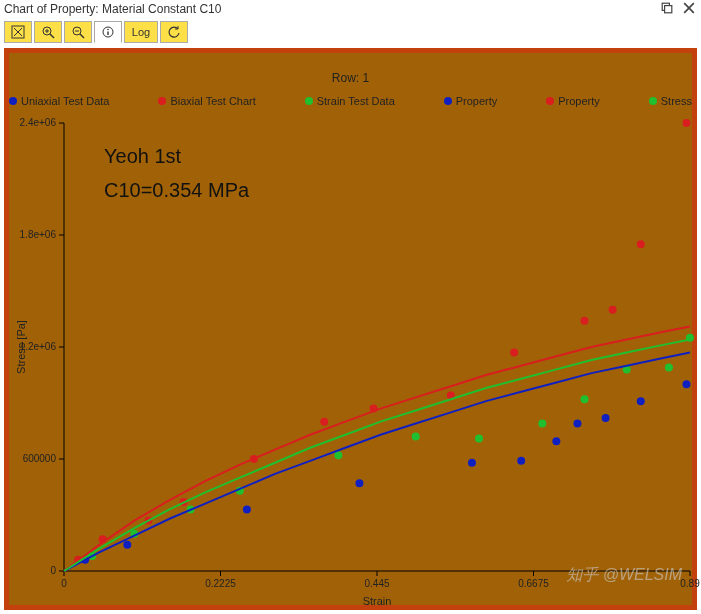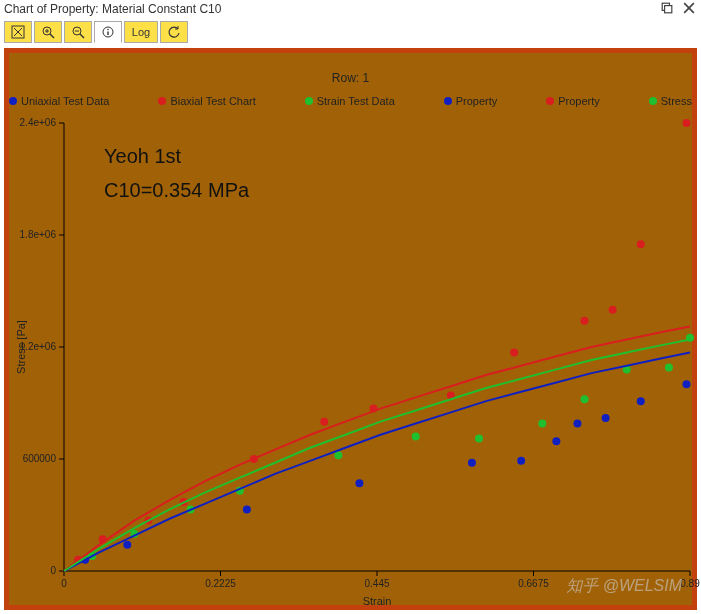--- a/index.html
+++ b/index.html
@@ -13,21 +13,21 @@
   .tool-btn.wide { width: 34px; }
   .chart-wrap { position: absolute; left: 4px; right: 4px; top: 48px; bottom: 4px; border: 5px solid #c2410c; background: #a16207; }
   .chart-title { text-align: center; font-size: 12px; color: #222; margin-top: 18px; }
   .legend { display: flex; justify-content: space-between; gap: 14px; font-size: 11px; color: #222; margin-top: 10px; flex-wrap: wrap; }
   .legend-item { display: flex; align-items: center; gap: 4px; }
   .dot { width: 8px; height: 8px; border-radius: 50%; display: inline-block; }
   svg.plot { position: absolute; left: 0; top: 0; }
   .axis-text { font-size: 10px; fill: #222; }
   .axis-label { font-size: 11px; fill: #222; }
   .annot { font-size: 20px; fill: #111; font-family: "Segoe UI", Arial, sans-serif; }
-  .watermark { position: absolute; right: 10px; bottom: 8px; font-size: 16px; color: #ccc; opacity: .6; font-style: italic; pointer-events: none; }
+  .watermark { position: absolute; right: 10px; bottom: 19px; font-size: 16px; color: #ccc; opacity: .6; font-style: italic; pointer-events: none; }
 </style>
 </head>
 <body>
 
 <div class="title-bar">
   <span>Chart of Property: Material Constant C10</span>
   <span class="controls">
     <span title="Float"><svg class="win-icon" viewBox="0 0 10 10">
           <rect x="1" y="1" width="6" height="6" fill="none" stroke="#444"></rect>
           <rect x="3" y="3" width="6" height="6" fill="#fff" stroke="#444"></rect>

